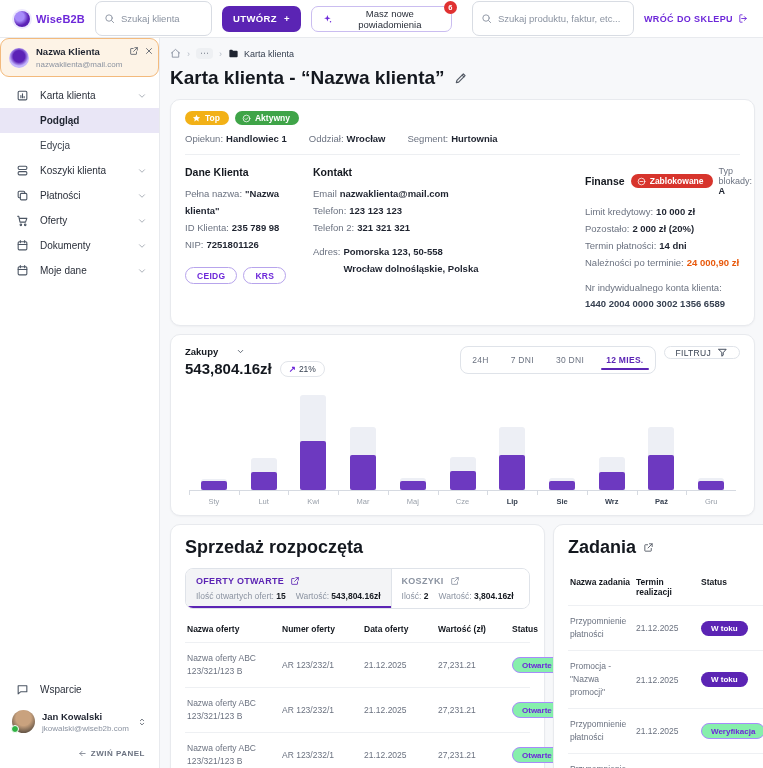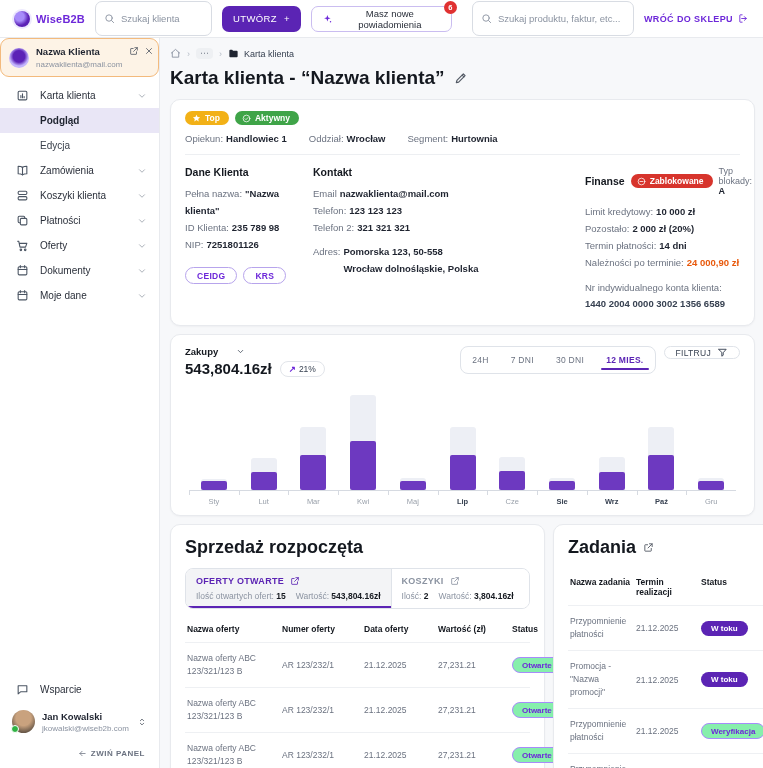--- a/index.html
+++ b/index.html
@@ -11,21 +11,21 @@
   .topbar{height:38px;background:#fff;border-bottom:1px solid #e8eaee;display:flex;align-items:center;gap:10px;padding:0 14px;position:relative;z-index:5}
   .logo{display:flex;align-items:center;gap:6px;cursor:pointer}
   .logo-mark{width:16px;height:16px;border-radius:50%;background:radial-gradient(circle at 35% 35%,#a78bfa 0 30%,#5b21b6 60%);box-shadow:0 0 0 2px #ede9fe}
   .logo-text{font-size:11px;font-weight:700;color:#6d28d9;letter-spacing:.2px}
   .search{display:flex;align-items:center;gap:6px;border:1px solid #d8dce3;border-radius:7px;background:#fff;padding:0 8px;height:35px;color:#8b93a1}
   .search .ico{width:11px;height:11px;flex:0 0 auto}
   .search input{border:none;outline:none;font-size:9.5px;color:#374151;width:100%;background:transparent;font-family:inherit}
   .search input::placeholder{color:#8b93a1}
   .search.sm{width:128px}
   .search.md{width:178px}
-  .btn-primary{display:flex;align-items:center;gap:7px;background:#5b24b4;color:#fff;border:none;border-radius:7px;height:26px;padding:0 11px;font-size:9.5px;font-weight:400;letter-spacing:.4px;cursor:pointer;font-family:inherit}
+  .btn-primary{display:flex;align-items:center;gap:7px;background:#5b24b4;color:#fff;border:none;border-radius:7px;height:26px;padding:0 11px;font-size:9.5px;font-weight:700;letter-spacing:.4px;cursor:pointer;font-family:inherit}
   .btn-notif{position:relative;display:flex;align-items:center;gap:6px;background:#fff;border:1px solid #cabdf0;border-radius:7px;height:26px;padding:0 10px;font-size:9.5px;color:#2a2f3a;cursor:pointer;font-family:inherit}
   .btn-notif .ico{width:12px;height:12px;color:#6d28d9}
   .badge-red{position:absolute;top:-6px;right:-6px;min-width:13px;height:13px;border-radius:50%;background:#e03131;color:#fff;font-size:7.5px;font-weight:700;display:flex;align-items:center;justify-content:center;padding:0 2px}
   .spacer{flex:1}
   .back-link{display:flex;align-items:center;gap:5px;color:#6d28d9;font-size:9px;font-weight:700;letter-spacing:.4px;cursor:pointer;white-space:nowrap}
   .back-link .ico{width:11px;height:11px}
   
   .shell{display:flex;height:730px}
   .sidebar{width:160px;background:#fff;border-right:1px solid #e8eaee;display:flex;flex-direction:column;padding-bottom:8px}
   .client-card{margin:0;border:1.5px solid #f3ba7d;background:#fdf3e6;border-radius:9px;padding:7px 8px;display:flex;gap:7px;align-items:flex-start}
@@ -237,34 +237,20 @@
 
   </div>
         <div class="nav-item sub">
 
     <span class="nav-label">Edycja</span>
 
   </div>
         <div class="nav-item">
     <span class="ico nav-ico">
             <svg viewBox="0 0 24 24">
-              <path d="M12 6c-2-1.5-5-2-8-2v14c3 0 6 .5 8 2 2-1.5 5-2 8-2V4c-3 0-6 .5-8 2z"></path>
-              <path d="M12 6v14"></path>
-            </svg>
-          </span>
-    <span class="nav-label">Zamówienia</span>
-    <span class="ico nav-chev">
-            <svg viewBox="0 0 24 24">
-              <path d="M6 9l6 6 6-6"></path>
-            </svg>
-          </span>
-  </div>
-        <div class="nav-item">
-    <span class="ico nav-ico">
-            <svg viewBox="0 0 24 24">
               <rect x="4" y="4" width="16" height="6" rx="2"></rect>
               <rect x="4" y="14" width="16" height="6" rx="2"></rect>
             </svg>
           </span>
     <span class="nav-label">Koszyki klienta</span>
     <span class="ico nav-chev">
             <svg viewBox="0 0 24 24">
               <path d="M6 9l6 6 6-6"></path>
             </svg>
           </span>
@@ -519,52 +505,52 @@
    </div>
           <div class="bar-group">
      <div class="bar-area">
        <div class="bar-total" style="height:32.3px"></div>
        <div class="bar-val" style="height:18.1px"></div>
      </div>
      <div class="bar-label">Lut</div>
    </div>
           <div class="bar-group">
      <div class="bar-area">
+       <div class="bar-total" style="height:95.0px"></div>
+       <div class="bar-val" style="height:49.4px"></div>
+     </div>
+     <div class="bar-label">Kwi</div>
+   </div>
+          <div class="bar-group">
+     <div class="bar-area">
        <div class="bar-total" style="height:62.7px"></div>
        <div class="bar-val" style="height:35.1px"></div>
      </div>
      <div class="bar-label">Mar</div>
    </div>
           <div class="bar-group">
      <div class="bar-area">
-       <div class="bar-total" style="height:95.0px"></div>
-       <div class="bar-val" style="height:49.4px"></div>
-     </div>
-     <div class="bar-label">Kwi</div>
-   </div>
-          <div class="bar-group">
-     <div class="bar-area">
        <div class="bar-total" style="height:12.3px"></div>
        <div class="bar-val" style="height:9.5px"></div>
      </div>
      <div class="bar-label">Maj</div>
    </div>
           <div class="bar-group">
      <div class="bar-area">
+       <div class="bar-total" style="height:33.3px"></div>
+       <div class="bar-val" style="height:19.0px"></div>
+     </div>
+     <div class="bar-label">Cze</div>
+   </div>
+          <div class="bar-group">
+     <div class="bar-area">
        <div class="bar-total" style="height:62.7px"></div>
        <div class="bar-val" style="height:35.1px"></div>
      </div>
      <div class="bar-label strong">Lip</div>
-   </div>
-          <div class="bar-group">
-     <div class="bar-area">
-       <div class="bar-total" style="height:33.3px"></div>
-       <div class="bar-val" style="height:19.0px"></div>
-     </div>
-     <div class="bar-label">Cze</div>
    </div>
           <div class="bar-group">
      <div class="bar-area">
        <div class="bar-total" style="height:12.3px"></div>
        <div class="bar-val" style="height:9.5px"></div>
      </div>
      <div class="bar-label strong">Sie</div>
    </div>
           <div class="bar-group">
      <div class="bar-area">

